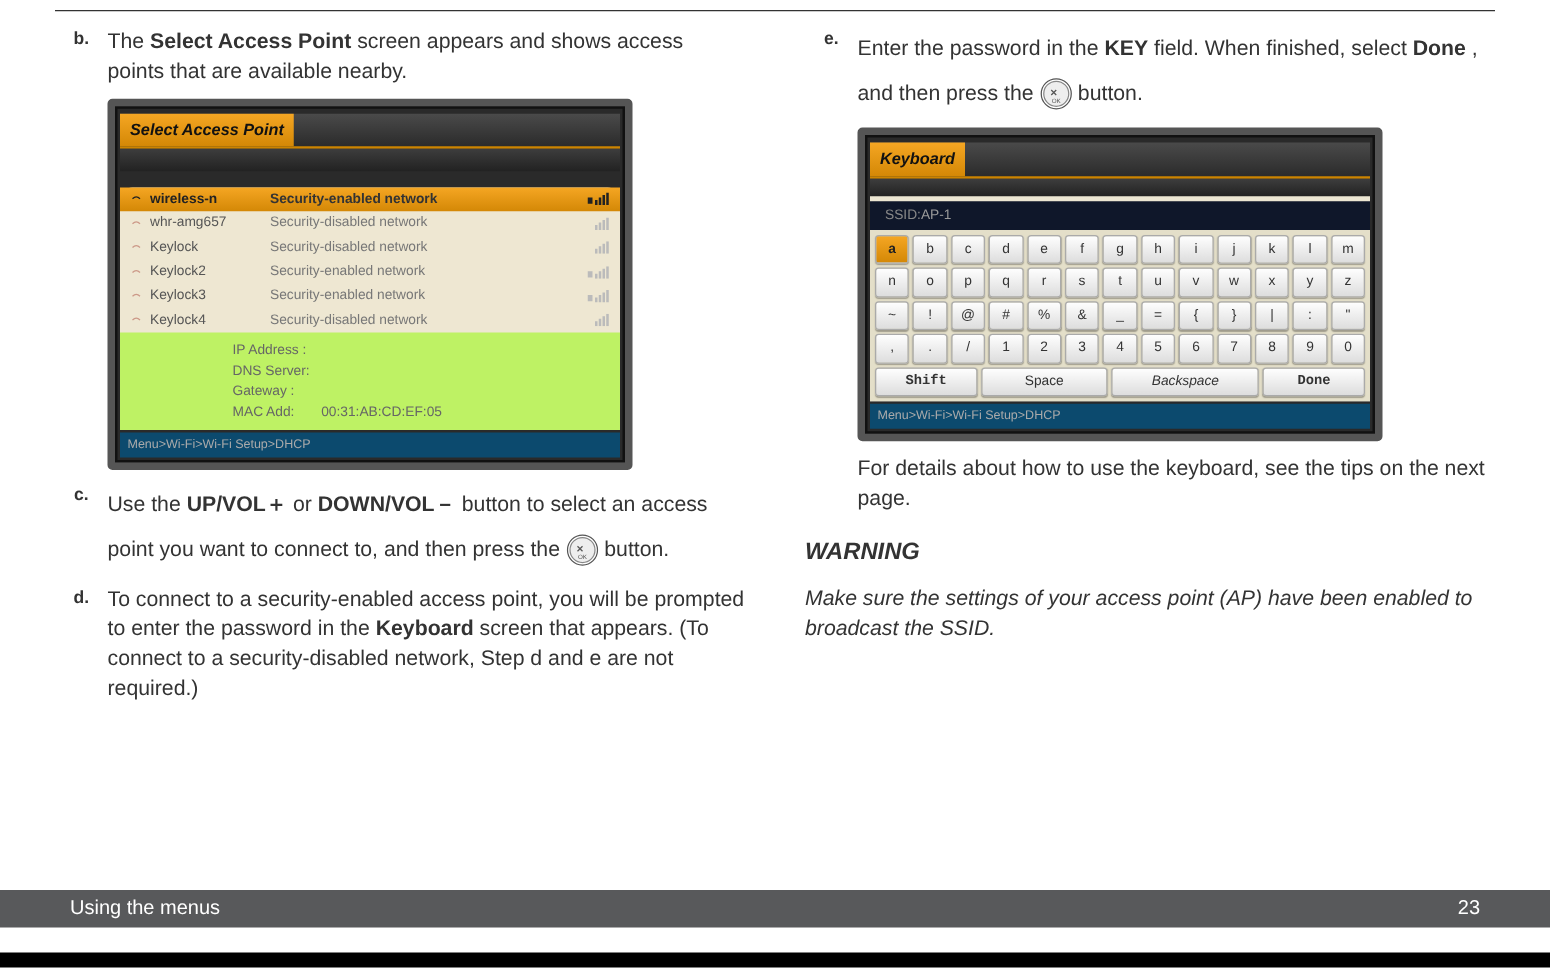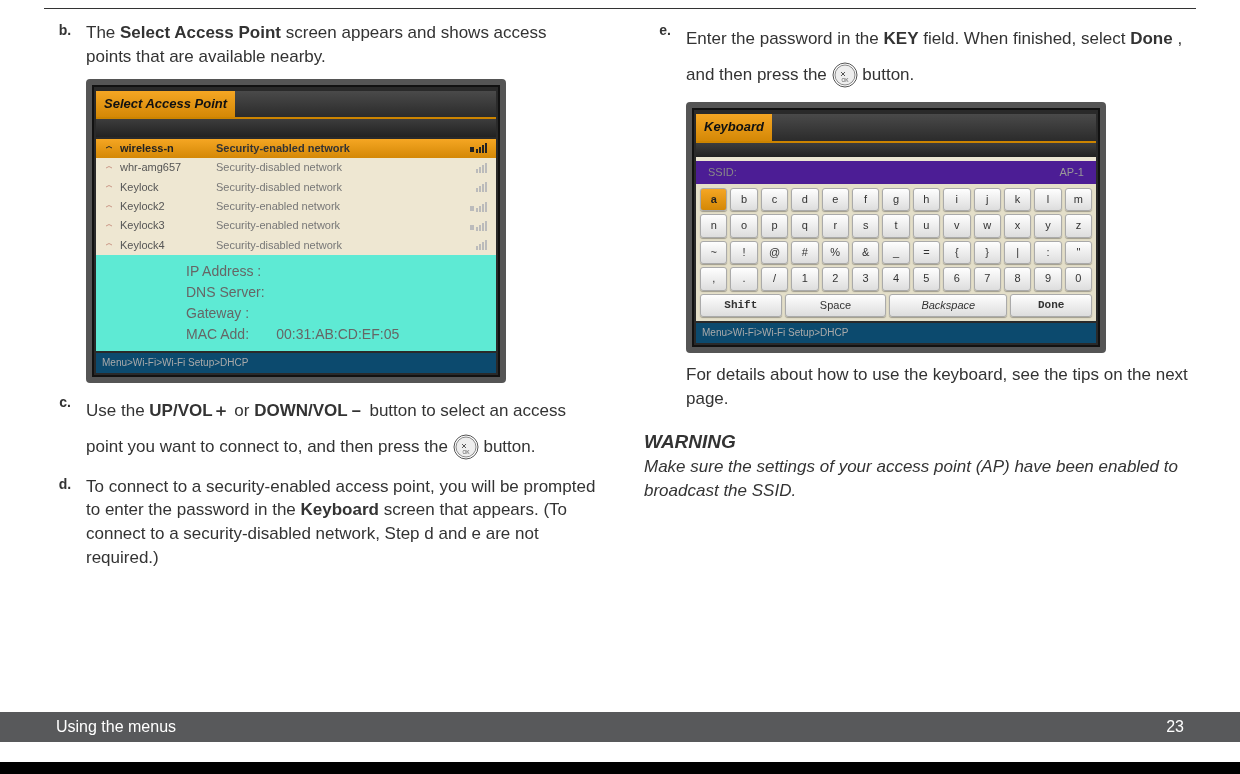--- a/index.html
+++ b/index.html
@@ -75,21 +75,21 @@
     font-size: 13px;
   }
   .ds-header-bar{
     border-bottom:2px solid #cc8400;
     background:linear-gradient(#4a4a4a,#2b2b2b);
     margin-top:2px;
   }
   .ap-list {
     background: #eee7d2;
     color:#555;
-    margin-top:2px;
+    margin-top:13px;
     border-radius:10px;
   }
   .ap-row {
     display:flex;
     padding:2px 8px;
     font-size:11px;
     align-items:center;
     gap:6px;
   }
   .ap-row.sel {
@@ -102,34 +102,34 @@
   .ap-row.sel .sec{color:#333;}
   .wifi-icn{
     width:10px;height:10px;
     display:inline-block;
   }
   .sig-icn{
     display:inline-block;
     width:18px;
   }
   .ap-info{
-    background:#5eead4;
+    background:#bef264;
     padding:6px 20px 6px 90px;
-    font-size:14px;
+    font-size:11px;
     color:#666;
     line-height:1.5;
   }
   .ds-crumb{
     background:#0c4a6e;
     color:#aaa;
     font-size:10px;
     padding:3px 6px;
     margin-top:2px;
   }
-  .kb-field-row{display:flex;padding:4px 12px;font-size:11px;color:#888;align-items:center;background:#4c1d95;justify-content:space-between;}
+  .kb-field-row{display:flex;padding:4px 12px;font-size:11px;color:#888;align-items:center;background:#0f172a;}
   .kb-field-row .kval{color:#999;}
   .kb-input{
     flex:1;
     background:linear-gradient(#ddd,#eee);
     border:1px solid #aaa;
     height:16px;
     border-radius:2px;
   }
   .kb-grid{
     background:#e4dfc9;
@@ -155,20 +155,21 @@
   .key.w2{flex:3;}
   .key.w3{flex:3.5;font-style:italic;}
   .warning-h{
     font-weight:bold;
     font-style:italic;
     font-size:19px;
     margin-top:18px;
   }
   .warning-t{
     font-style:italic;
+    margin-top:12px;
   }
   .footer{
     position:absolute;
     left:0;right:0;bottom:20px;
     height:30px;
     display:flex;
     align-items:center;
     justify-content:space-between;
     padding:0 56px;
     background:#58595b;

